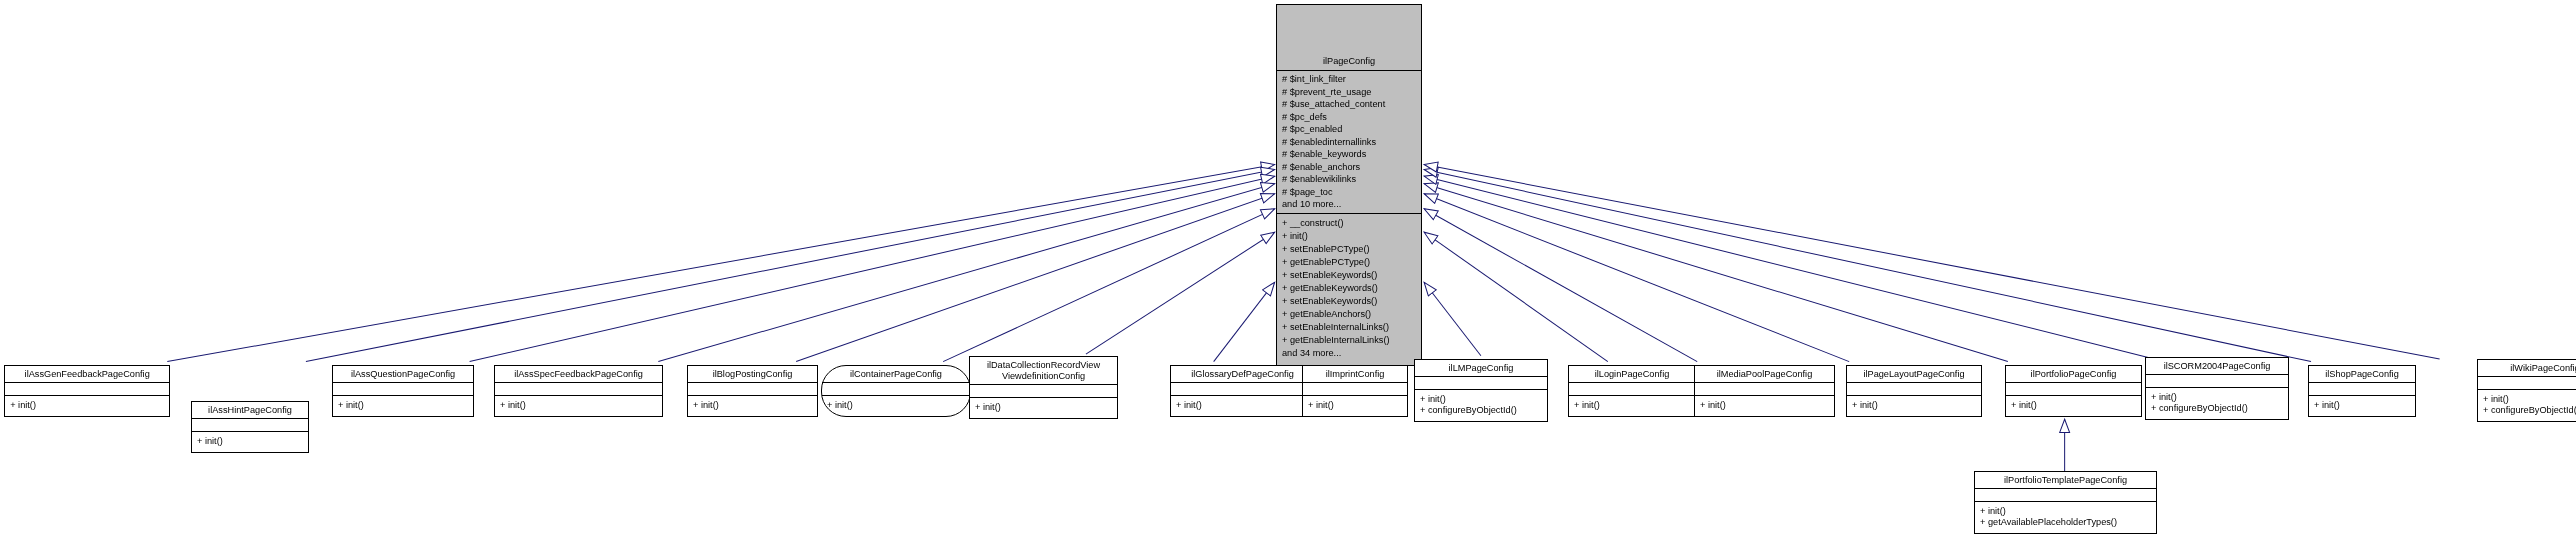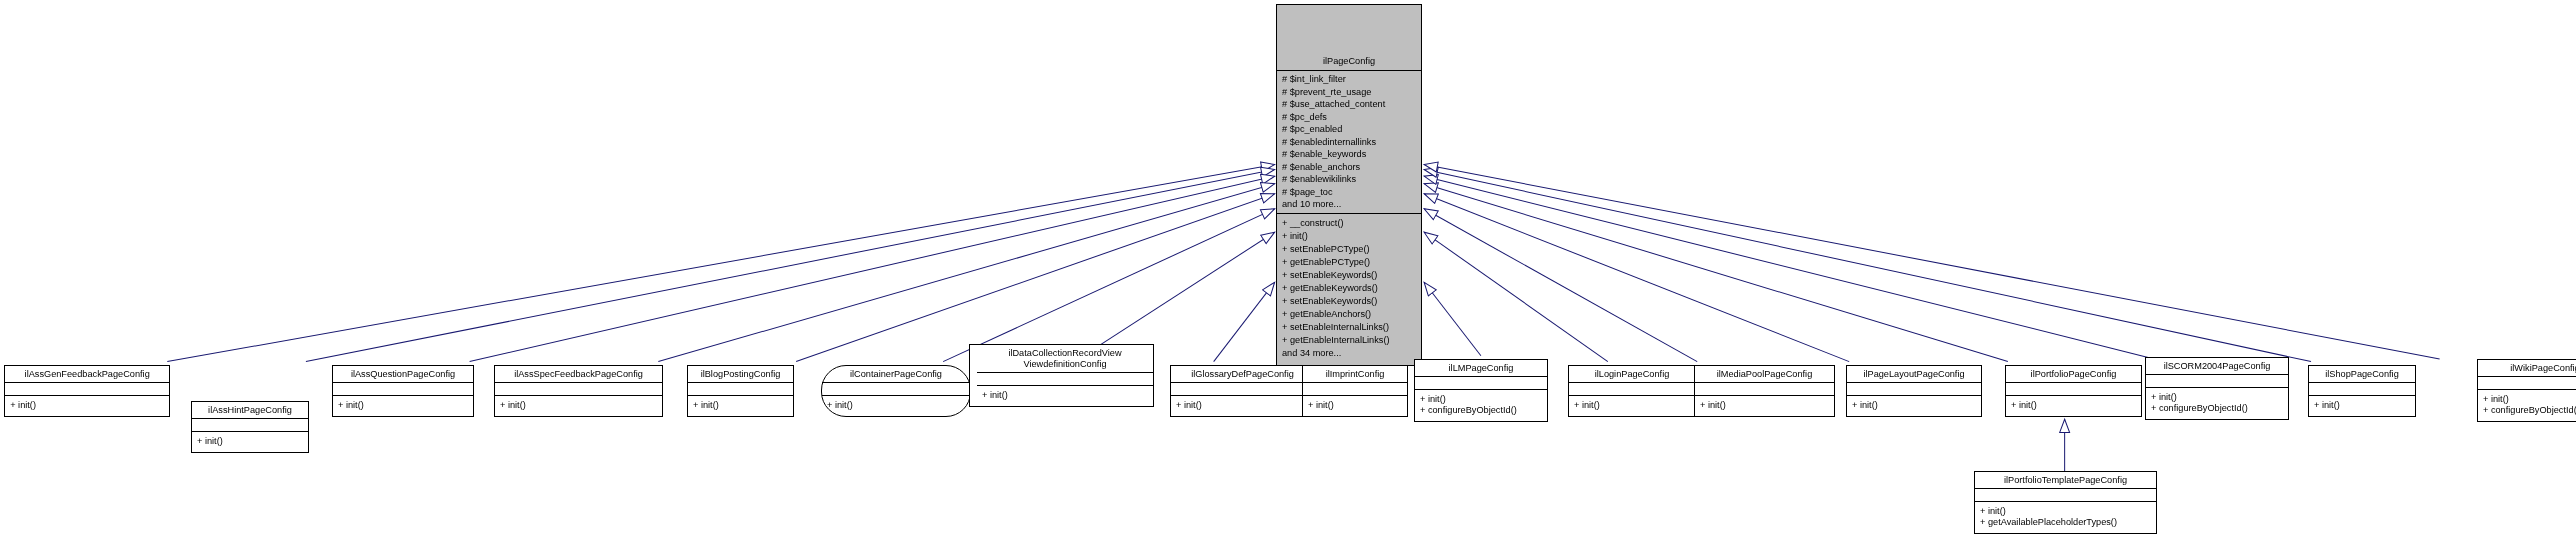--- a/index.html
+++ b/index.html
@@ -132,37 +132,37 @@
 </div>
 
 <div class="uml-box" style="left:494px; top:365px; width:169px;">
   <div class="title">ilAssSpecFeedbackPageConfig</div>
   <div class="attrs"></div>
   <div class="methods">
     <div>+ init()</div>
   </div>
 </div>
 
-<div class="uml-box" style="left:687px; top:365px; width:107px;">
+<div class="uml-box" style="left:687px; top:365px; width:131px;">
   <div class="title">ilBlogPostingConfig</div>
   <div class="attrs"></div>
   <div class="methods">
     <div>+ init()</div>
   </div>
 </div>
 
 <div class="uml-box" style="left:821px; top:365px; width:150px;border-radius:25px;">
   <div class="title">ilContainerPageConfig</div>
   <div class="attrs"></div>
   <div class="methods">
     <div>+ init()</div>
   </div>
 </div>
 
-<div class="uml-box" style="left:969px; top:344px; width:185px;padding-left:7px;">
+<div class="uml-box" style="left:969px; top:356px; width:149px;">
   <div class="title">ilDataCollectionRecordView ViewdefinitionConfig</div>
   <div class="attrs"></div>
   <div class="methods">
     <div>+ init()</div>
   </div>
 </div>
 
 <div class="uml-box" style="left:1142px; top:365px; width:145px;margin-left:28px;">
   <div class="title">ilGlossaryDefPageConfig</div>
   <div class="attrs"></div>

